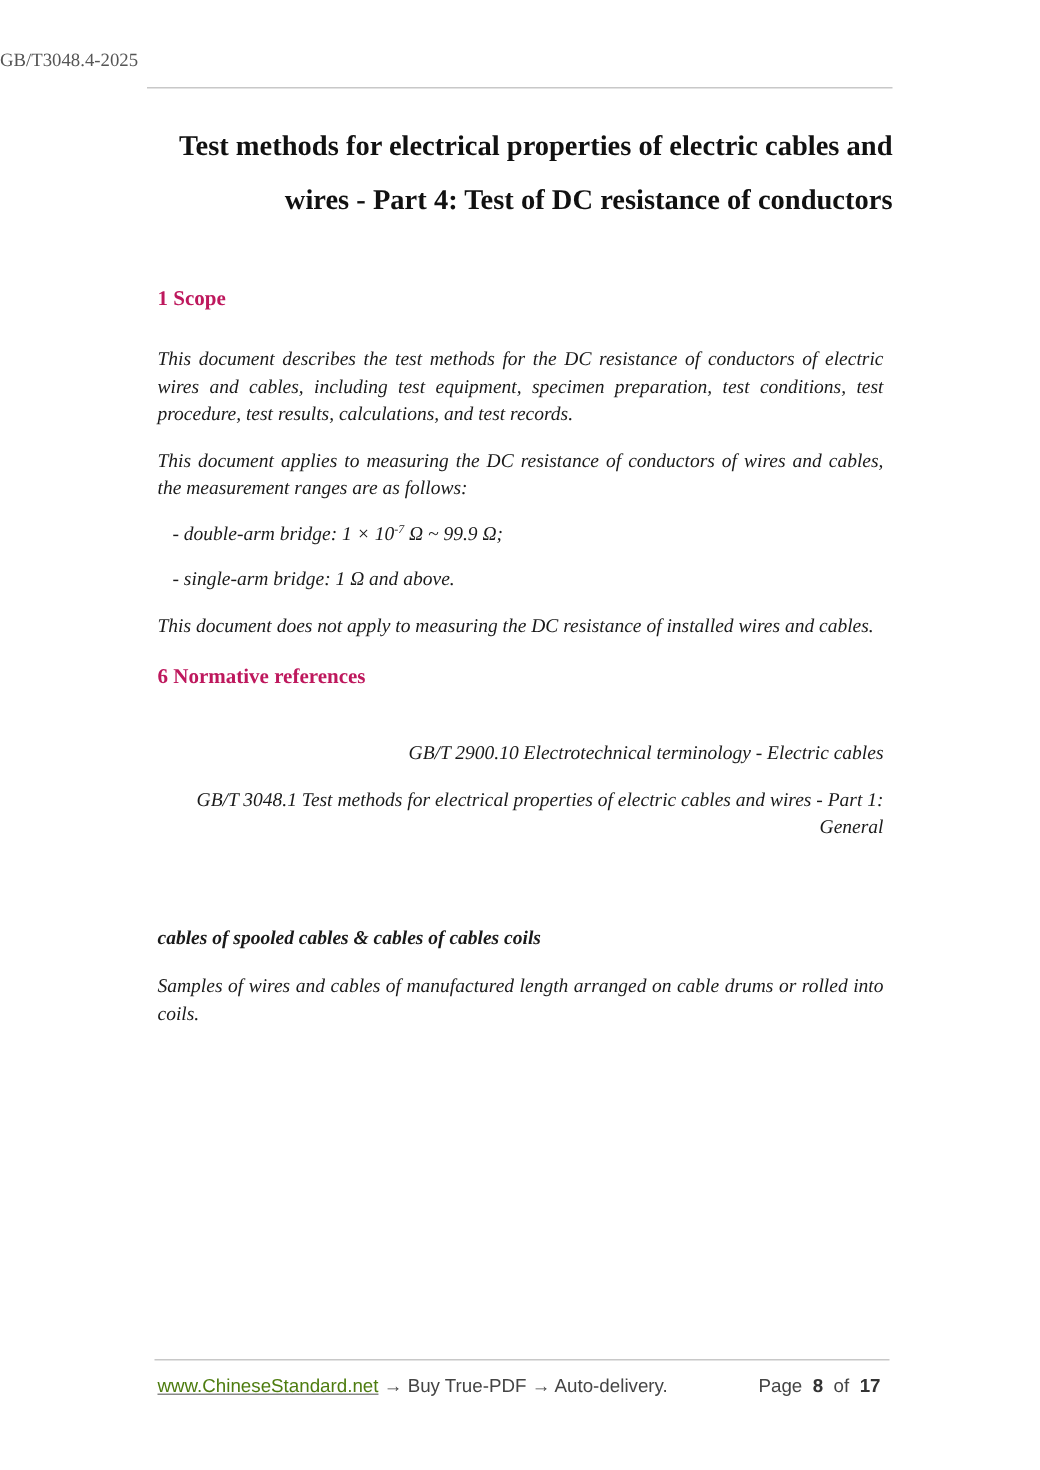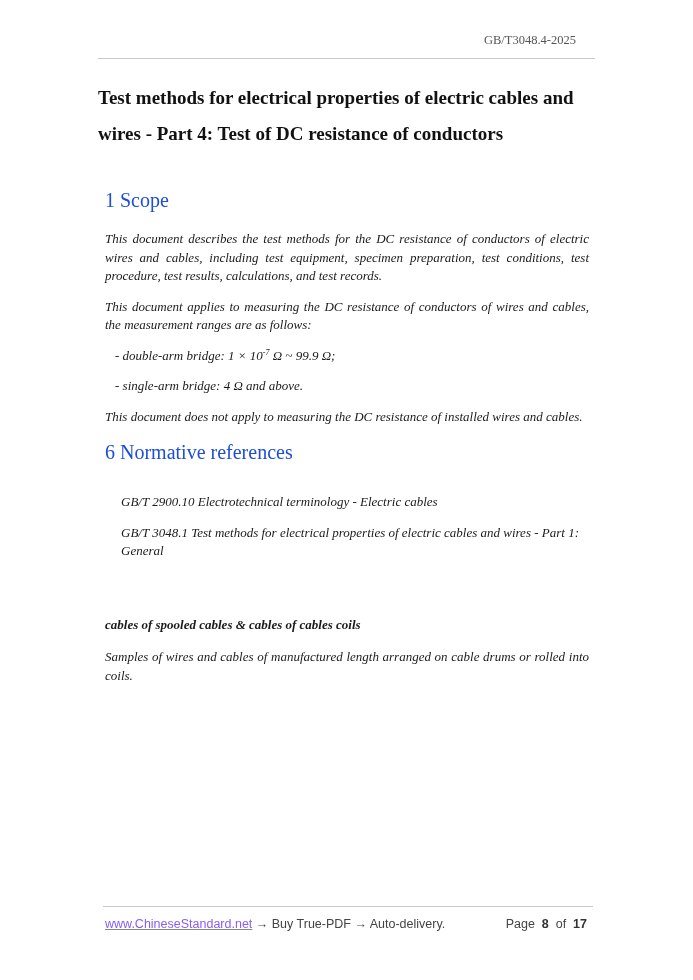--- a/index.html
+++ b/index.html
@@ -1,34 +1,34 @@
 <!DOCTYPE html>
 <html><head>
 <meta charset="utf-8">
 <style>
   html, body { margin: 0; padding: 0; background: #ffffff; }
   body { width: 693px; height: 980px; position: relative; overflow: hidden;
          font-family: "Liberation Serif", "DejaVu Serif", serif; color: #1a1a1a; }
   .page { position: absolute; left: 0; top: 0; width: 693px; height: 980px; }
-  .running-header { position: absolute; top: 33px; left: 0; width: 576px; text-align: right;
+  .running-header { position: absolute; top: 33px; left: 0; width: 576px; text-align: left;
                     font-size: 12.5px; color: #555; }
   .rule-top { position: absolute; top: 58px; left: 98px; width: 497px; height: 1px; background: #c8c8c8; }
-  .title { position: absolute; top: 80px; left: 98px; width: 497px; text-align: left;
+  .title { position: absolute; top: 80px; left: 98px; width: 497px; text-align: right;
            font-weight: bold; font-size: 19px; line-height: 36px; color: #111; }
   .content { position: absolute; top: 186px; left: 105px; width: 484px; }
-  h2 { font-size: 20px; font-weight: normal; margin: 0; line-height: 28px; color: #1d4ed8; }
+  h2 { font-size: 14px; font-weight: bold; margin: 0; line-height: 28px; color: #be185d; }
   p { font-size: 13px; line-height: 18.5px; margin: 0; text-align: justify; font-style: italic; }
   .indent { padding-left: 10px; }
-  .ref { padding-left: 16px; text-align: left; }
+  .ref { padding-left: 16px; text-align: right; }
   .bold { font-weight: bold; }
   sup { font-size: 8px; line-height: 0; vertical-align: 5px; }
   .rule-bottom { position: absolute; top: 906px; left: 103px; width: 490px; height: 1px; background: #c8c8c8; }
   .footer { position: absolute; top: 917px; left: 105px; width: 484px; height: 18px;
             font-family: "Liberation Sans", "DejaVu Sans", sans-serif; font-size: 12.5px; color: #444; }
-  .footer .link { color: #8b5cf6; text-decoration: underline; text-decoration-color: #888; }
+  .footer .link { color: #4d7c0f; text-decoration: underline; text-decoration-color: #888; }
   .footer .right { position: absolute; right: 2px; top: 0; }
   .footer .left { position: absolute; left: 0; top: 0; }
   .footer b { color: #333; }
 </style>
 </head>
 <body>
 
 <div class="page">
 
   <div class="running-header">GB/T3048.4-2025</div>
@@ -42,21 +42,21 @@
   <div class="content">
 
     <h2>1 Scope</h2>
     <div style="height:16px"></div>
     <p>This document describes the test methods for the DC resistance of conductors of electric wires and cables, including test equipment, specimen preparation, test conditions, test procedure, test results, calculations, and test records.</p>
     <div style="height:12px"></div>
     <p>This document applies to measuring the DC resistance of conductors of wires and cables, the measurement ranges are as follows:</p>
     <div style="height:12px"></div>
     <p class="indent"><span>- double-arm bridge: 1 × 10</span><sup>-7</sup><span> Ω ~ 99.9 Ω;</span></p>
     <div style="height:12px"></div>
-    <p class="indent">- single-arm bridge: 4 Ω and above.</p>
+    <p class="indent">- single-arm bridge: 1 Ω and above.</p>
     <div style="height:12px"></div>
     <p>This document does not apply to measuring the DC resistance of installed wires and cables.</p>
 
     <div style="height:12px"></div>
     <h2>6 Normative references</h2>
     <div style="height:15px"></div>
     <div style="height:12px"></div>
     <p class="ref">GB/T 2900.10 Electrotechnical terminology - Electric cables</p>
     <div style="height:12px"></div>
     <p class="ref">GB/T 3048.1 Test methods for electrical properties of electric cables and wires - Part 1: General</p>

